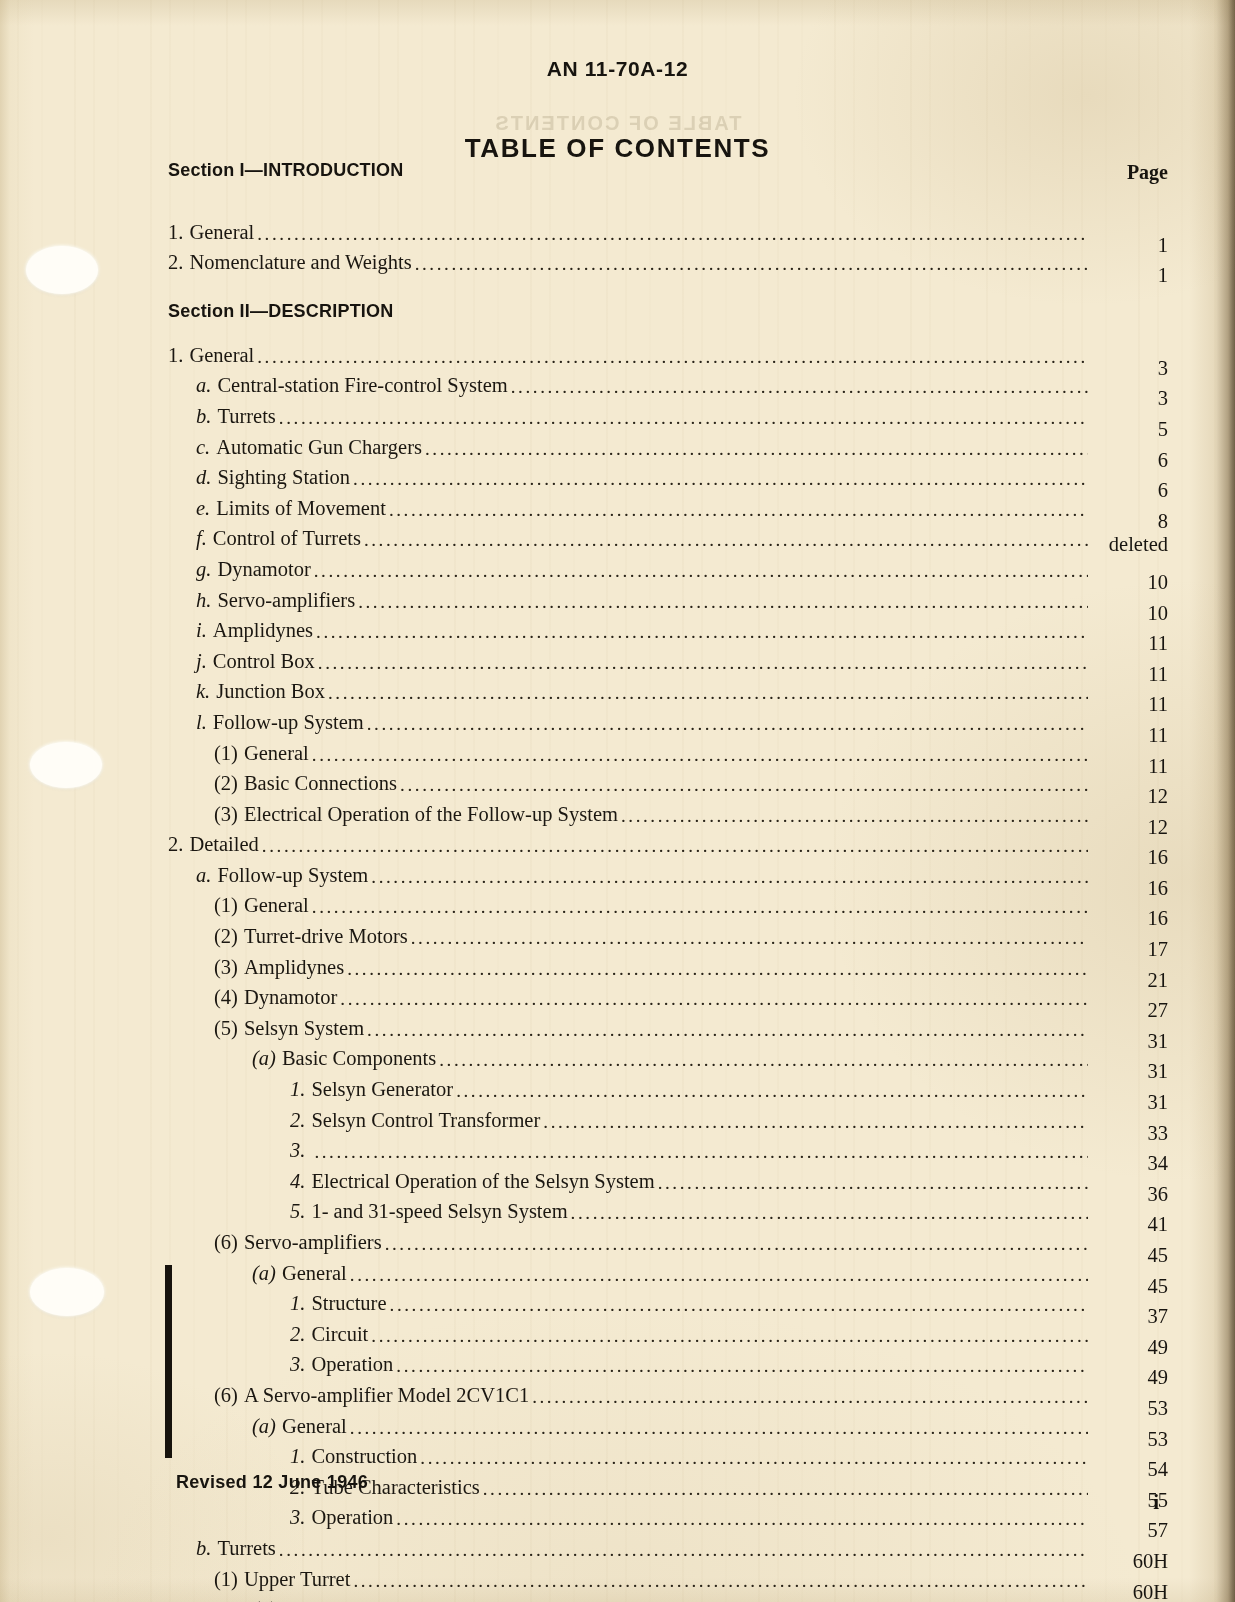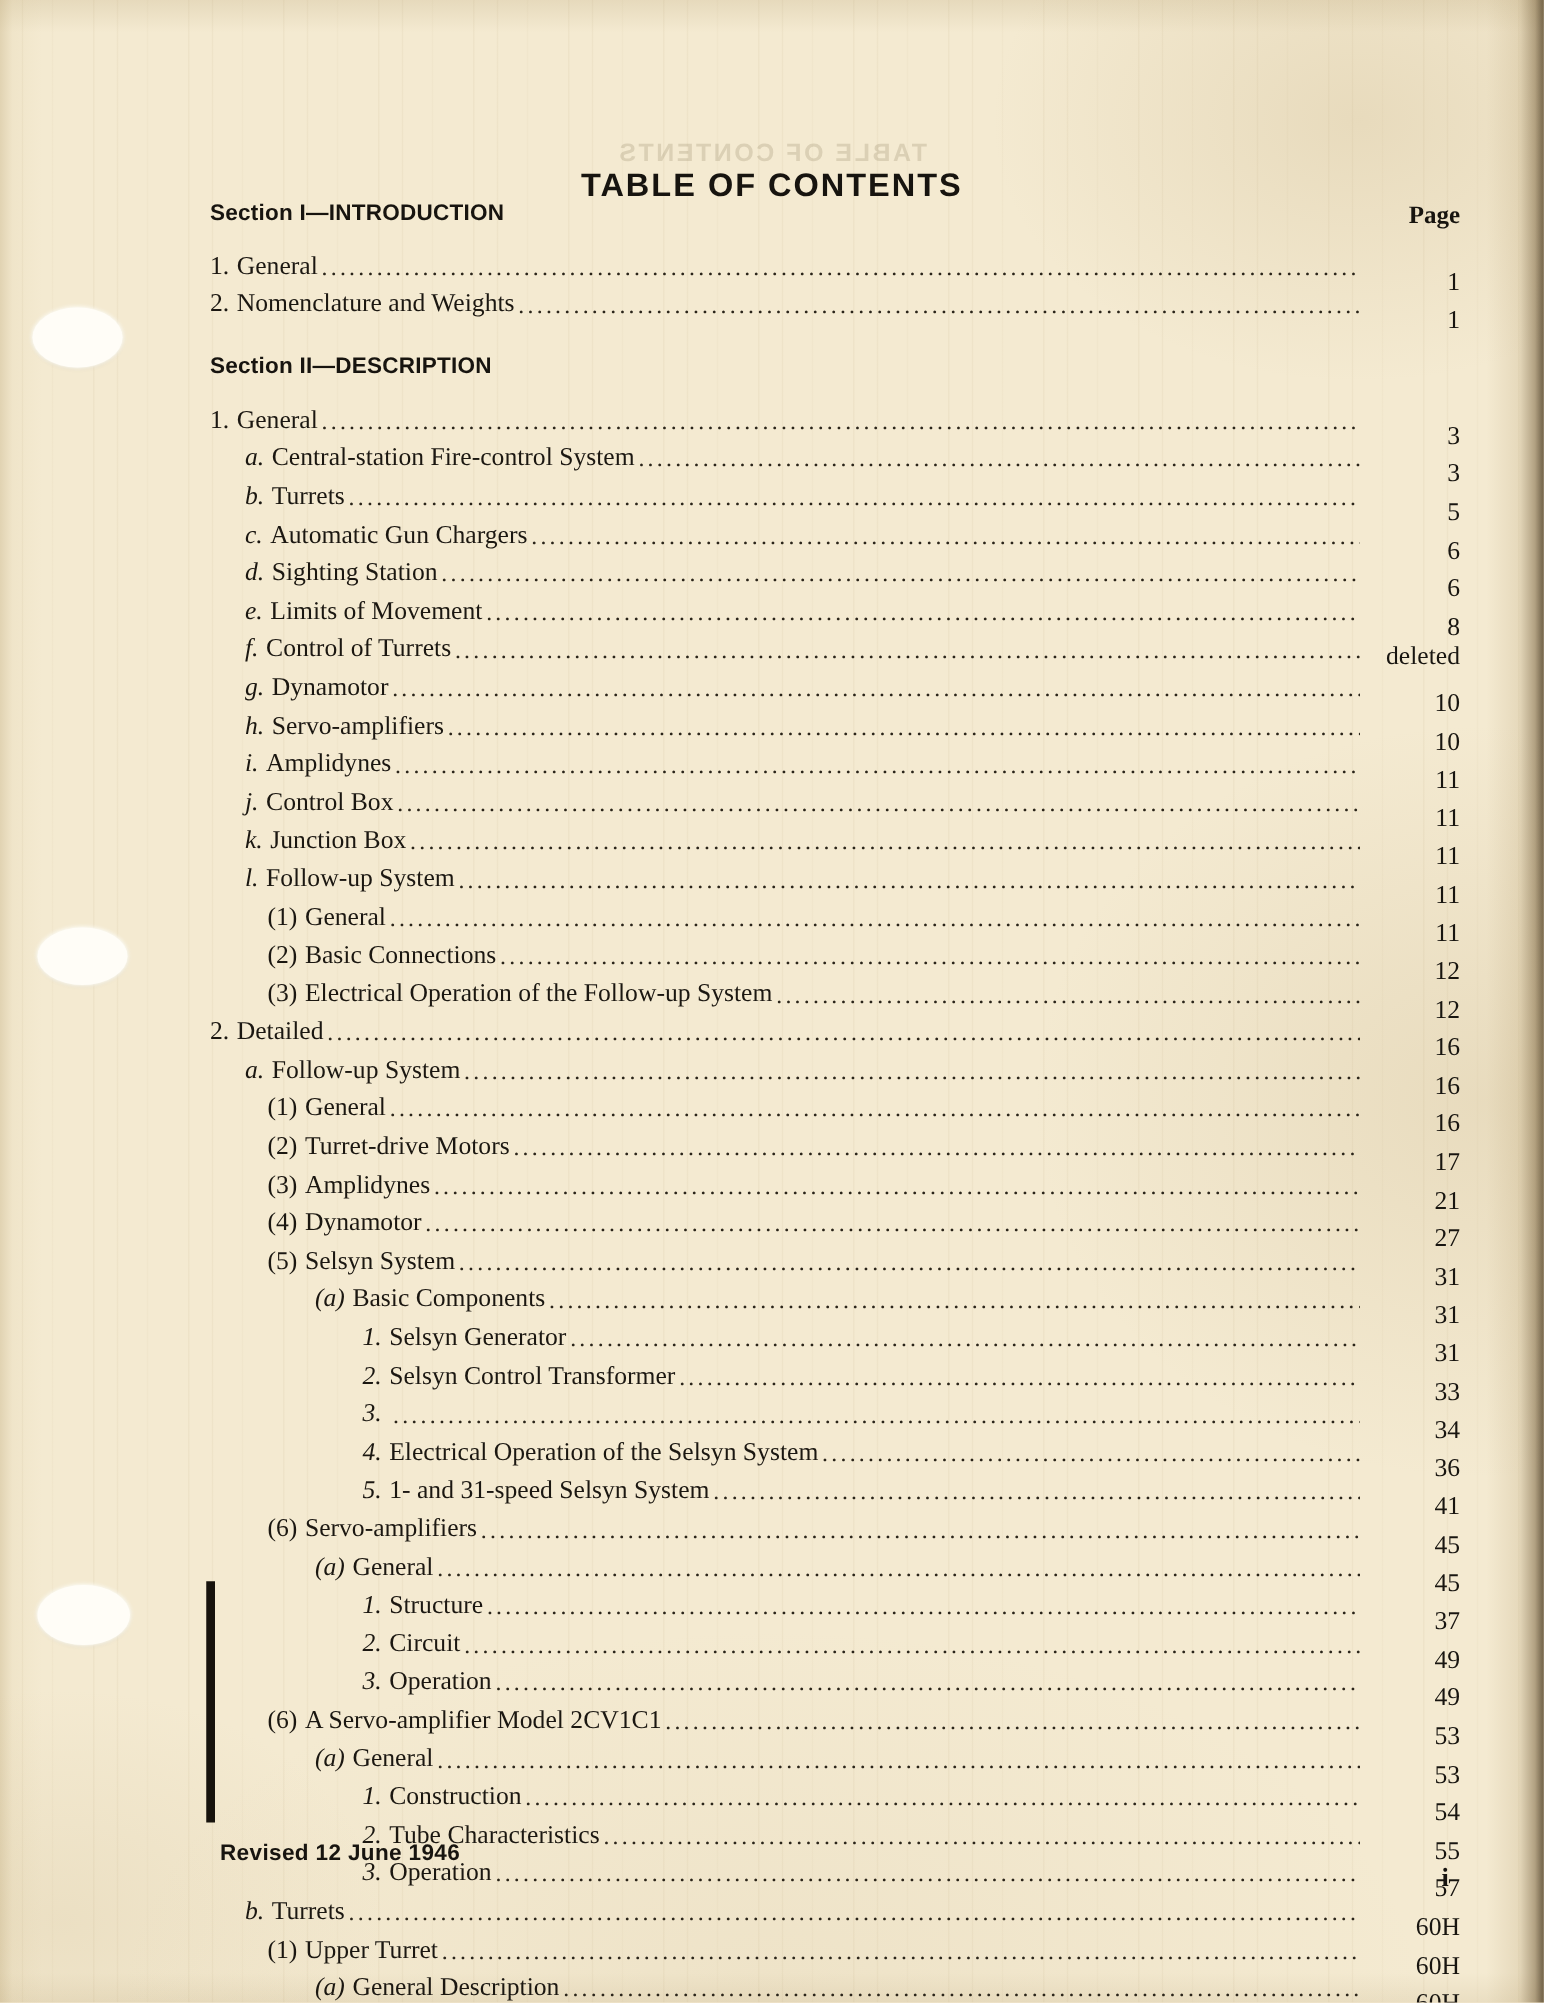--- a/index.html
+++ b/index.html
@@ -192,25 +192,26 @@
 
 <div id="page">
 
   <div id="fibres"></div>
   <div id="blotch"></div>
 
   <div class="punch" style="left:26px;top:246px;width:72px;height:48px;"></div>
   <div class="punch" style="left:30px;top:742px;width:72px;height:46px;"></div>
   <div class="punch" style="left:30px;top:1268px;width:74px;height:48px;"></div>
 
+  <div id="docnum">AN 11-70A-12</div>
   <div id="ghost">TABLE OF CONTENTS</div>
   <div id="toctitle">TABLE OF CONTENTS</div>
 
   <div id="body">
-      <div class="sec" style="margin-top: 0px; margin-bottom: 13px;"><span>Section I—INTRODUCTION</span><span class="pagehead">Page</span></div>
+      <div class="sec" style="margin-top: 0px; margin-bottom: 32px;"><span>Section I—INTRODUCTION</span><span class="pagehead">Page</span></div>
       <div class="row l0" style="height: 30.6px;">
         <span class="mark up">1.</span>
         <span class="txt">General</span>
         <span class="lead"></span>
         <span class="pg">1</span>
       </div>
       <div class="row l0" style="height: 30.6px;">
         <span class="mark up">2.</span>
         <span class="txt">Nomenclature and Weights</span>
         <span class="lead"></span>

